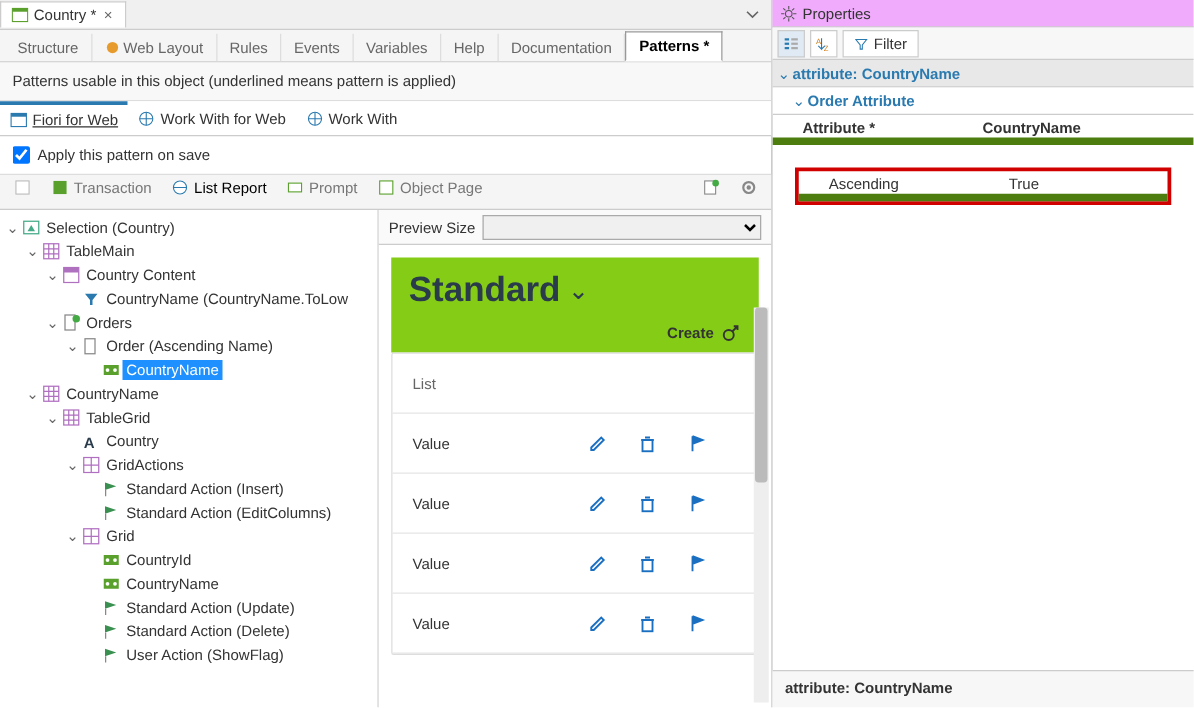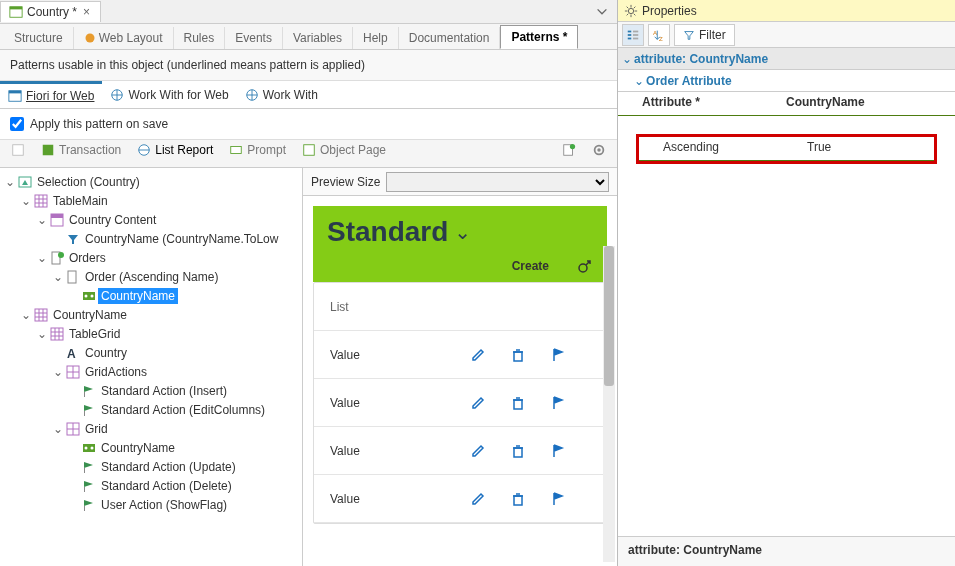--- a/index.html
+++ b/index.html
@@ -58,45 +58,45 @@
 
 
 .preview-header { display: flex; align-items: center; gap: 6px; padding: 4px 8px; border-bottom: 1px solid #ccc; background: #fafafa; height: 28px; }
 .preview-header .plabel { font-size: 12px; }
 .preview-header select { flex: 1; height: 20px; border: 1px solid #aaa; background: #f0f0f0; }
 .preview-body { flex: 1; position: relative; background: #fff; overflow: hidden; }
 .card { margin: 10px 10px 0 10px; background: #84cc16; }
 .card-title { display: flex; align-items: center; gap: 6px; padding: 10px 14px; }
 .card-title .big { font-size: 28px; font-weight: 800; color: #2a3b4c; }
 .card-title .chevd { font-size: 20px; color: #2a3b4c; }
-.card-sub { display: flex; justify-content: flex-end; align-items: center; gap: 28px; padding: 0 14px 8px 14px; color: #333; font-weight: 700; }
+.card-sub { display: flex; justify-content: flex-end; align-items: center; gap: 6px; padding: 0 14px 8px 14px; color: #333; font-weight: 700; }
 .export { width: 16px; height: 16px; }
 .tbl { margin: 0 10px; border: 1px solid #ddd; border-radius: 2px; }
 .tbl .hdr, .tbl .row { display: flex; align-items: center; height: 48px; border-bottom: 1px solid #e5e5e5; padding: 0 16px; }
 .tbl .hdr { color: #666; }
 .tbl .c1 { flex: 1; }
 .tbl .ic { width: 40px; text-align: center; color: #1a6fc0; font-size: 16px; cursor: pointer; }
 .scrollbar { position: absolute; right: 2px; top: 50px; width: 12px; bottom: 4px; background: #eee; }
 .scrollbar .thumb { position: absolute; left: 1px; right: 1px; top: 0; height: 140px; background: #bbb; border-radius: 3px; }
 
 
-.prop-header { display: flex; align-items: center; gap: 4px; padding: 2px 6px; background: #fef9c3; border-bottom: 1px solid #ccc; height: 22px; }
+.prop-header { display: flex; align-items: center; gap: 4px; padding: 2px 6px; background: #f0abfc; border-bottom: 1px solid #ccc; height: 22px; }
 .prop-header .gear { width: 14px; height: 14px; }
 .prop-toolbar { display: flex; align-items: center; background: #f7f7f7; border-bottom: 1px solid #ccc; height: 26px; padding: 0 4px; gap: 4px; }
 .prop-toolbar .pbtn { width: 22px; height: 22px; display: flex; align-items: center; justify-content: center; border: 1px solid #ccc; background: #fff; cursor: pointer; }
 .prop-toolbar .pbtn.active { background: #dfeaf4; }
 .prop-toolbar .filter { display: flex; align-items: center; gap: 4px; padding: 0 8px; background: #fff; border: 1px solid #ccc; height: 22px; }
 
 .prop-grid { flex: 1; overflow: auto; }
 .group-row { display: flex; align-items: center; background: #e8e8e8; border-bottom: 1px solid #ccc; height: 22px; padding: 0 4px; }
 .group-row .gt { color: #2a7ab0; font-weight: 700; }
 .group-row.sub { background: #fff; }
 .group-row .tw2 { color: #2a7ab0; margin-right: 2px; cursor: pointer; }
 
-.prop-row { display: flex; height: 24px; border-bottom: 1px solid #4d7c0f; }
+.prop-row { display: flex; height: 24px; border-bottom: 6px solid #4d7c0f; }
 .prop-row .pk { width: 160px; padding: 3px 10px 3px 24px; color: #333; }
 .prop-row .pv { flex: 1; padding: 3px 8px; color: #333; }
 .highlight-box { border: 3px solid #d00000; margin: 18px; }
 
 .status-bar { border-top: 1px solid #ccc; background: #f7f7f7; padding: 6px 10px; font-weight: 700; color: #333; height: 30px; }
 
 svg { display: block; }
 </style>
 </head>
 <body>
@@ -399,20 +399,33 @@
         <li>
             <div class="node d4">
               <span class="tw"></span>
               <span class="ticon">
                 <svg viewBox="0 0 14 14" width="14" height="14">
                   <rect x="1" y="3" width="12" height="8" fill="#5aa02c"></rect>
                   <circle cx="4" cy="7" r="1.5" fill="#fff"></circle>
                   <circle cx="10" cy="7" r="1.5" fill="#fff"></circle>
                 </svg>
               </span>
+              <span class="tlabel">CountryId</span>
+            </div>
+          </li>
+        <li>
+            <div class="node d4">
+              <span class="tw"></span>
+              <span class="ticon">
+                <svg viewBox="0 0 14 14" width="14" height="14">
+                  <rect x="1" y="3" width="12" height="8" fill="#5aa02c"></rect>
+                  <circle cx="4" cy="7" r="1.5" fill="#fff"></circle>
+                  <circle cx="10" cy="7" r="1.5" fill="#fff"></circle>
+                </svg>
+              </span>
               <span class="tlabel">CountryName</span>
             </div>
           </li>
         <li>
             <div class="node d4">
               <span class="tw"></span>
               <span class="ticon">
                 <svg viewBox="0 0 14 14" width="14" height="14">
                   <path d="M2 2 L11 5 L2 8 Z" fill="#3a9050"></path>
                   <rect x="2" y="8" width="1" height="5" fill="#888"></rect>

